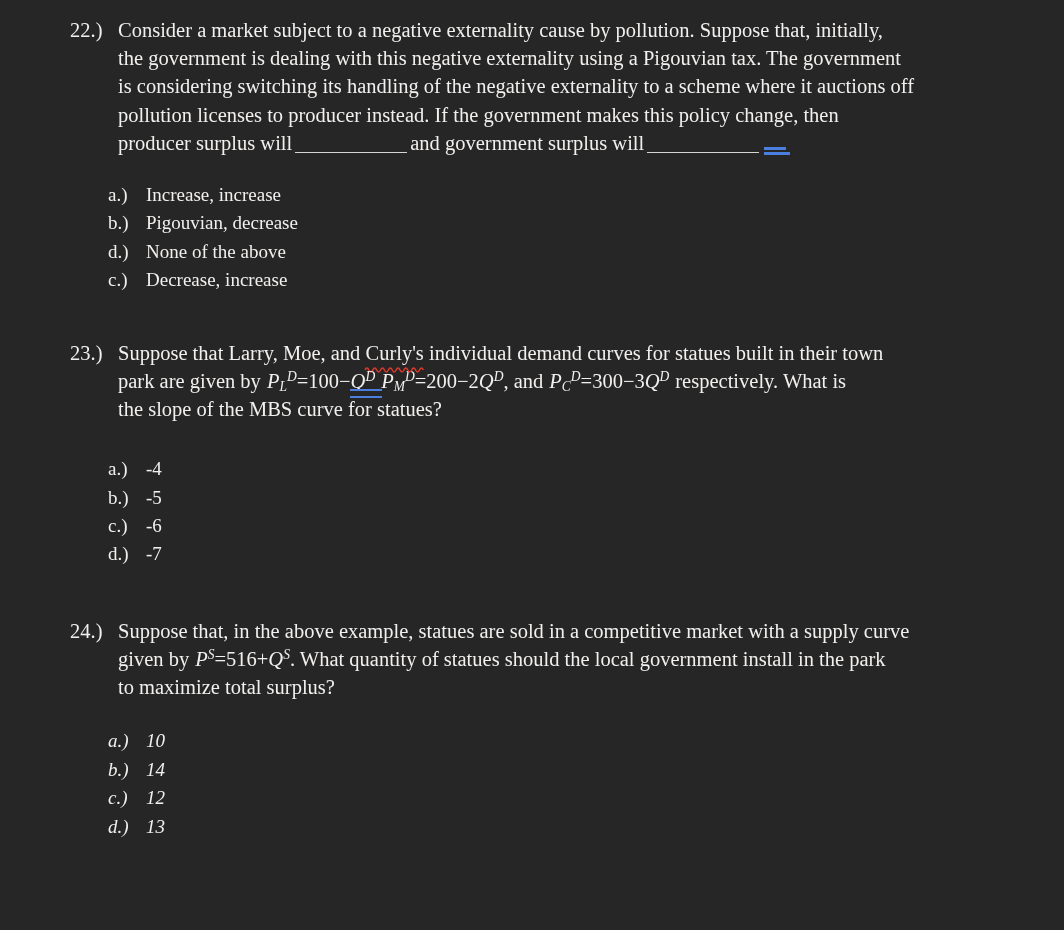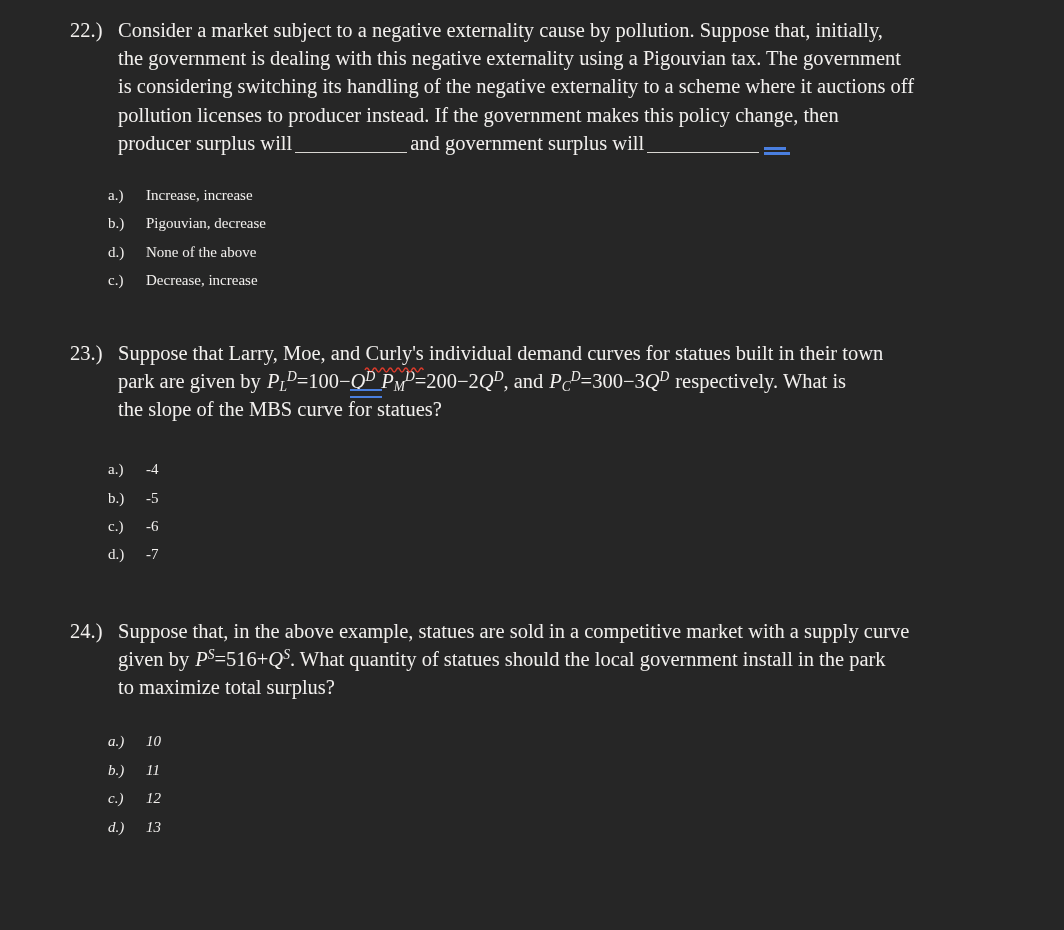--- a/index.html
+++ b/index.html
@@ -46,21 +46,21 @@
   }
 
   
   #q22-block { margin-top: 0px; }
   #q23-block { margin-top: 44px; }
   #q24-block { margin-top: 48px; }
 
   .choices {
     margin-top: 20px;
     padding-left: 48px;
-    font-size: 15px;
+    font-size: 19px;
     line-height: 28.4px;
   }
   .choice {
     display: block;
     white-space: pre;
   }
   .choice .c-letter {
     display: inline-block;
     width: 38px;
   }
@@ -180,18 +180,18 @@
     <span class="choice"><span class="c-letter">d.)</span><span>-7</span></span>
   </div>
 
   <div class="question" id="q24-block">
     <span class="q-number">24.)</span>
     <span class="q-body"><span>Suppose that, in the above example, statues are sold in a competitive market with a supply curve</span><br><span>given by</span><span class="nbsp-gap"></span><span class="math"><span>P</span><sup>S</sup><span class="num">=</span><span class="num">516+</span><span>Q</span><sup>S</sup></span><span>.  What quantity of statues should the local government install in the park</span><br><span>to maximize total surplus?</span></span>
   </div>
 
   <div class="choices choices-24">
     <span class="choice"><span class="c-letter">a.)</span><span>10</span></span>
-    <span class="choice"><span class="c-letter">b.)</span><span>11</span></span>
+    <span class="choice"><span class="c-letter">b.)</span><span>14</span></span>
     <span class="choice"><span class="c-letter">c.)</span><span>12</span></span>
     <span class="choice"><span class="c-letter">d.)</span><span>13</span></span>
   </div>
 
 </div>
 
 </body></html>

